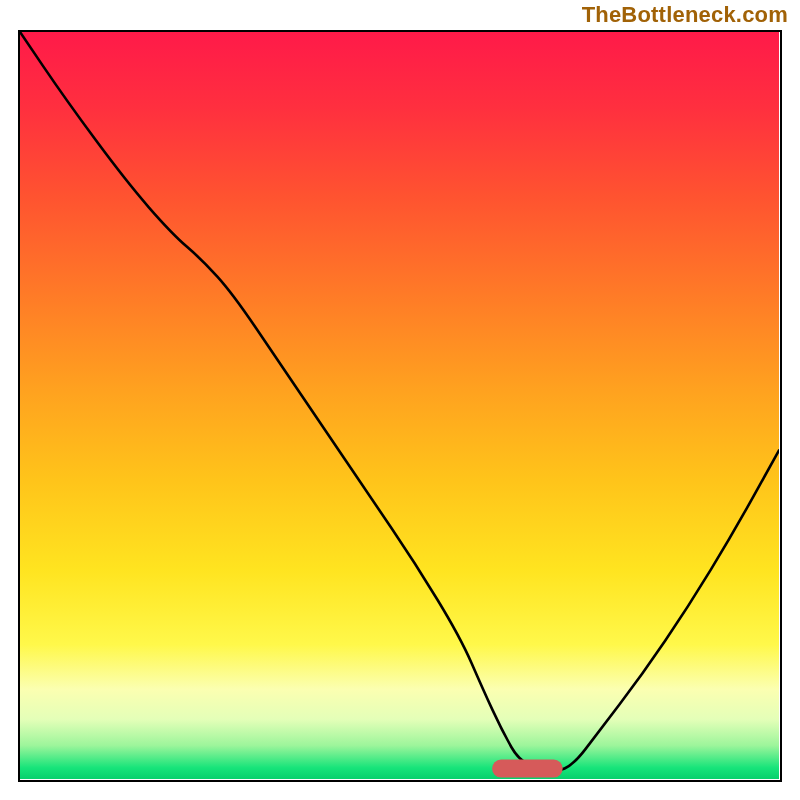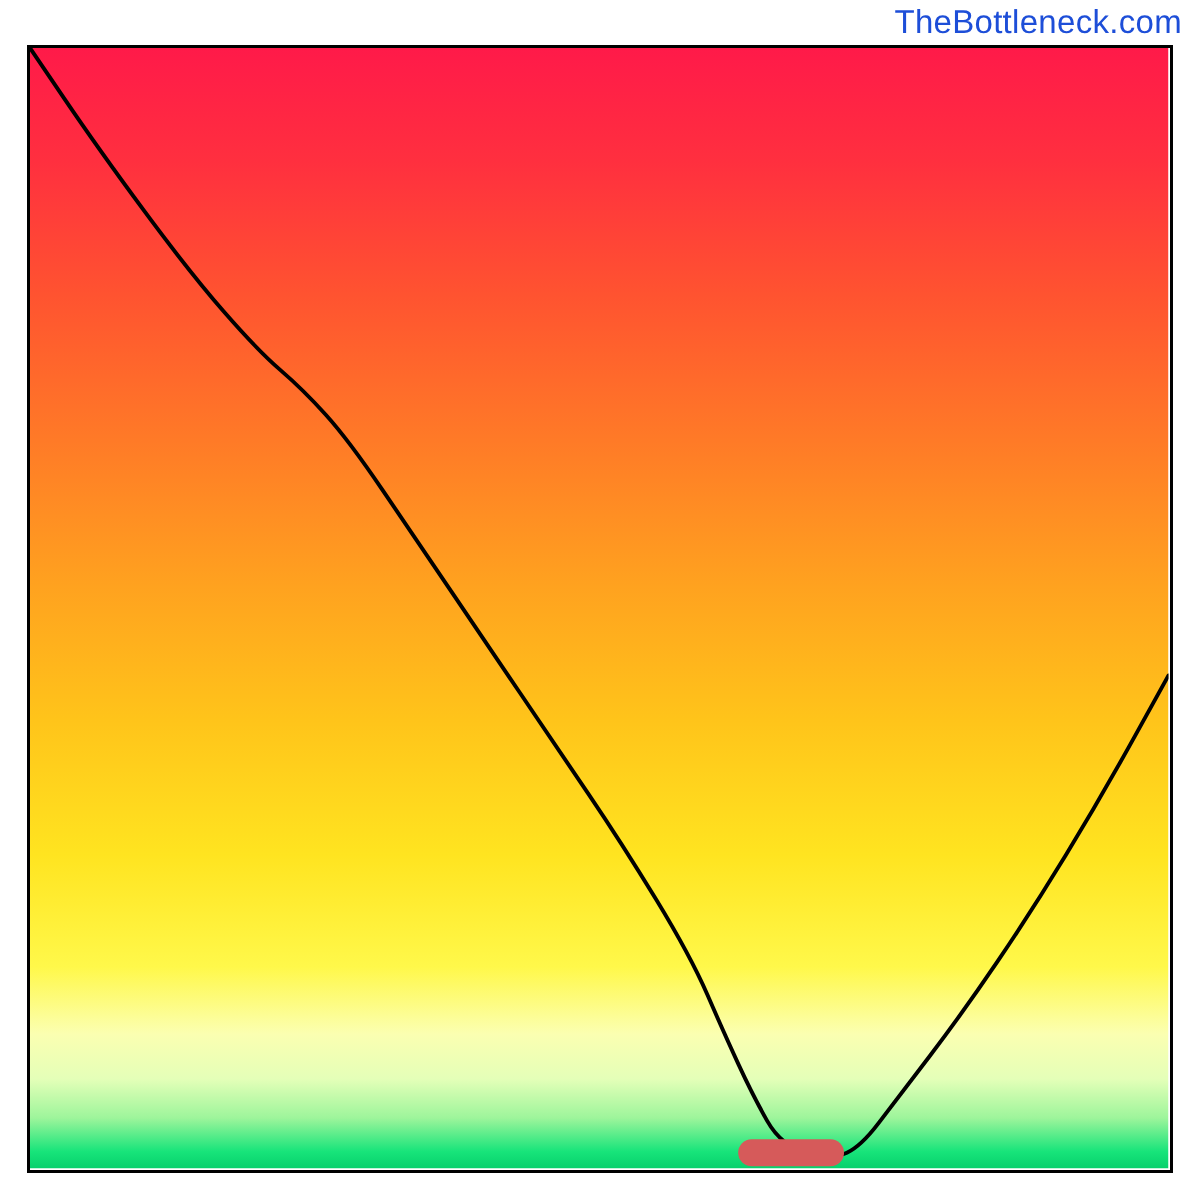--- a/index.html
+++ b/index.html
@@ -13,23 +13,23 @@
   }
   .outer {
     position: relative;
     width: 800px;
     height: 800px;
   }
   .watermark {
     position: absolute;
     top: 2px;
     right: 12px;
-    color: #1d4ed8;
+    color: #a16207;
     font-size: 22px;
-    font-weight: 400;
+    font-weight: 700;
     letter-spacing: 0.2px;
   }
   .plot-frame {
     position: absolute;
     left: 18px;
     top: 30px;
     width: 764px;
     height: 752px;
     border: 2.5px solid #000;
     box-sizing: border-box;

